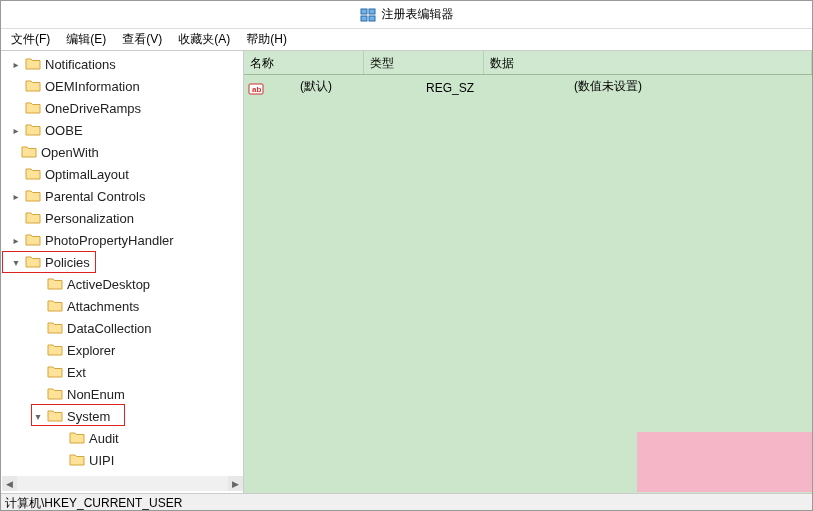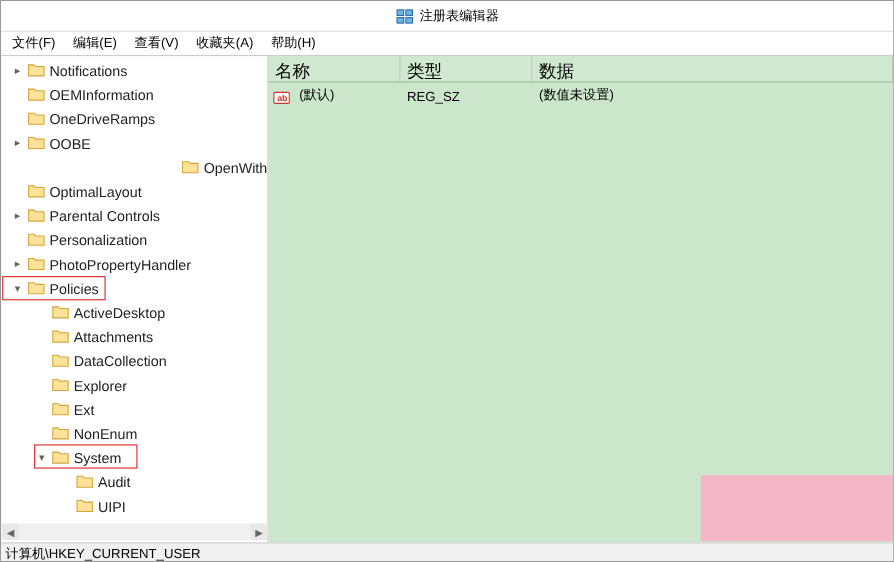--- a/index.html
+++ b/index.html
@@ -20,27 +20,27 @@
 .expander { width: 14px; height: 14px; display: flex; align-items: center; justify-content: center; color: #666; font-size: 10px; flex-shrink: 0; margin-right: 2px; }
 .expander.empty { visibility: hidden; }
 .folder-icon { width: 16px; height: 14px; flex-shrink: 0; margin-right: 4px; }
 .tree-label { font-size: 13px; color: #222; }
 
 .highlight-box { position: absolute; border: 1px solid #d22; pointer-events: none; }
 .hl-policies { left: 1px; top: 200px; width: 94px; height: 22px; }
 .hl-system { left: 30px; top: 353px; width: 94px; height: 22px; }
 
 .list-header { display: flex; height: 24px; background: #cfe8cf; border-bottom: 1px solid #a0b8a0; }
-.list-header .col { padding: 4px 6px; border-right: 1px solid #b8d0b8; font-size: 16px; }
+.list-header .col { padding: 4px 6px; border-right: 1px solid #b8d0b8; font-size: 12px; }
 .col-name { width: 120px; }
 .col-type { width: 120px; }
 .col-data { flex: 1; border-right: none; }
 
 .list-row { display: flex; height: 22px; align-items: flex-end; }
-.list-row .cell { padding: 2px 6px; font-size: 12px; }
+.list-row .cell { padding: 2px 6px; font-size: 12px; margin-left: 28px; }
 .val-icon { width: 16px; height: 16px; margin-left: 4px; margin-right: 2px; flex-shrink: 0; }
 
 .statusbar { height: 20px; border-top: 1px solid #ccc; display: flex; align-items: center; padding: 0 4px; font-size: 12px; background: #f0f0f0; }
 .pink-box { position: absolute; right: 0; bottom: 18px; width: 175px; height: 60px; background: #f5b6c8; }
 
 .tree-scroll { position: absolute; left: 1px; bottom: 19px; width: 241px; height: 15px; background: #f0f0f0; display: flex; }
 .tree-scroll .arrow { width: 15px; height: 15px; background: #e8e8e8; display: flex; align-items: center; justify-content: center; color: #666; font-size: 9px; }
 .tree-scroll .track { flex: 1; }
 </style>
 </head>
@@ -89,21 +89,21 @@
         </svg>
         <span class="tree-label">OneDriveRamps</span>
       </div>
       <div class="tree-row" style="padding-left: 8px;">
         <span class="expander">▸</span>
         <svg class="folder-icon" viewBox="0 0 16 14">
           <path d="M1 2 h5 l1.5 1.5 H15 V12 H1 Z" fill="#ffe29a" stroke="#d4a53a"></path>
         </svg>
         <span class="tree-label">OOBE</span>
       </div>
-      <div class="tree-row" style="padding-left: 4px; justify-content: flex-end;">
+      <div class="tree-row" style="padding-left: 4px;">
         <span class="expander empty"></span>
         <svg class="folder-icon" viewBox="0 0 16 14">
           <path d="M1 2 h5 l1.5 1.5 H15 V12 H1 Z" fill="#ffe29a" stroke="#d4a53a"></path>
         </svg>
         <span class="tree-label">OpenWith</span>
       </div>
       <div class="tree-row" style="padding-left: 8px;">
         <span class="expander empty"></span>
         <svg class="folder-icon" viewBox="0 0 16 14">
           <path d="M1 2 h5 l1.5 1.5 H15 V12 H1 Z" fill="#ffe29a" stroke="#d4a53a"></path>

